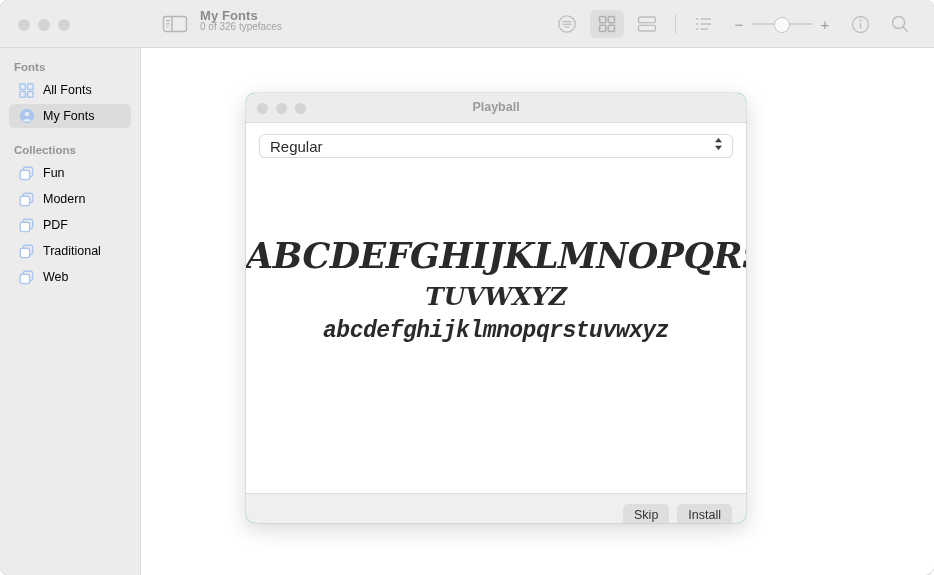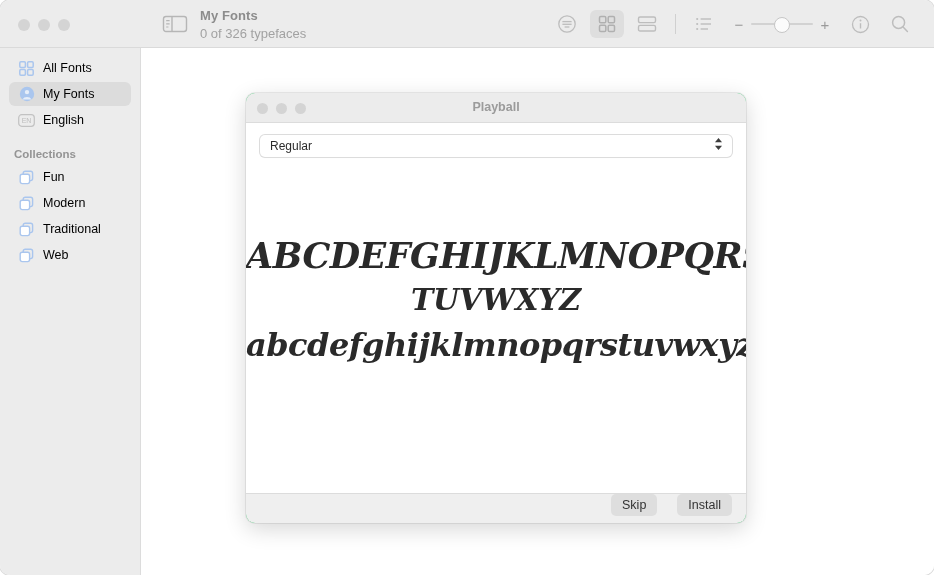--- a/index.html
+++ b/index.html
@@ -58,23 +58,22 @@
     left: 200px; top: 9px;
     line-height: 1;
   }
   .title-main {
     font-size: 13px;
     font-weight: bold;
     color: #8c8c8c;
     letter-spacing: 0.1px;
   }
   .title-sub {
-    font-size: 13px;
+    font-size: 10px;
     color: #a2a2a2;
-    margin-top: 5px;
   }
   .tb-right {
     position: absolute;
     right: 14px; top: 0;
     height: 48px;
     display: flex;
     align-items: center;
     gap: 0px;
   }
   .tb-btn {
@@ -224,21 +223,21 @@
     height: 22px;
     border-radius: 5px;
     background: #ffffff;
     box-shadow: 0 0 0 1px #dcdcdc, 0 1px 1px rgba(0,0,0,0.05);
     display: flex;
     align-items: center;
     padding-left: 10px;
     box-sizing: border-box;
   }
   .fake-select-label {
-    font-size: 12px;
+    font-size: 15px;
     color: #2b2b2b;
   }
   .select-arrows {
     position: absolute;
     right: 8px; top: 50%;
     transform: translateY(-50%);
   }
   .specimen {
     position: absolute;
     left: 0; right: 0;
@@ -248,40 +247,41 @@
     font-style: italic;
     font-weight: bold;
     color: #2a2a2a;
   }
   .spec-line1 {
     font-size: 35px;
     letter-spacing: -0.5px;
     line-height: 1.32;
   }
   .spec-line2 {
-    font-size: 30px;
+    font-size: 25px;
     line-height: 1.42;
     letter-spacing: -0.3px;
   }
   .spec-line3 {
-    font-size: 32px;
+    font-size: 23px;
     line-height: 1.45;
     letter-spacing: -0.5px;
+    font-family: Liberation Mono, monospace;
   }
   .dlg-footer {
     position: relative;
     height: 60px;
     background: #efefef;
     border-top: 1px solid #dcdcdc;
   }
   .dlg-buttons {
     position: absolute;
-    right: 14px; top: 0;
-    display: flex;
-    gap: 20px;
+    right: 14px; top: 10px;
+    display: flex;
+    gap: 8px;
   }
   .dlg-btn {
     height: 22px;
     padding: 0 11px;
     border-radius: 5px;
     background: #dedede;
     font-size: 12.5px;
     color: #333333;
     display: flex;
     align-items: center;
@@ -378,20 +378,21 @@
           <circle cx="8.6" cy="8.4" r="6" fill="none" stroke="#bdbdbd" stroke-width="1.5"></circle>
           <line x1="13.1" y1="13" x2="17.4" y2="17.4" stroke="#bdbdbd" stroke-width="1.5" stroke-linecap="round"></line>
         </svg>
       </div>
 
     </div>
   </div>
 
   <div class="sidebar">
 
+    <div class="sb-header">Fonts</div>
 
     <div class="sb-item">
       <span class="sb-icon">
         <svg width="15" height="15" viewBox="0 0 15 15">
           <rect x="0.8" y="0.8" width="5.6" height="5.6" rx="1.1" fill="none" stroke="#aac6ee" stroke-width="1.5"></rect>
           <rect x="8.6" y="0.8" width="5.6" height="5.6" rx="1.1" fill="none" stroke="#aac6ee" stroke-width="1.5"></rect>
           <rect x="0.8" y="8.6" width="5.6" height="5.6" rx="1.1" fill="none" stroke="#aac6ee" stroke-width="1.5"></rect>
           <rect x="8.6" y="8.6" width="5.6" height="5.6" rx="1.1" fill="none" stroke="#aac6ee" stroke-width="1.5"></rect>
         </svg>
       </span>
@@ -403,29 +404,20 @@
         <svg width="16" height="16" viewBox="0 0 16 16">
           <circle cx="8" cy="8" r="7.2" fill="#aac6ee"></circle>
           <circle cx="8" cy="6.1" r="2.2" fill="#e6eef9"></circle>
           <path d="M3.4 13.4 A5.2 4.4 0 0 1 12.6 13.4 Z" fill="#e6eef9"></path>
         </svg>
       </span>
       <span class="sb-label">My Fonts</span>
     </div>
 
 
-    <div class="sb-item">
-      <span class="sb-icon">
-        <svg width="17" height="13" viewBox="0 0 17 13">
-          <rect x="0.7" y="0.7" width="15.6" height="11.6" rx="3" fill="none" stroke="#c2c2c2" stroke-width="1.2"></rect>
-          <text x="8.5" y="9" font-family="Liberation Sans, sans-serif" font-size="7" fill="#bdbdbd" text-anchor="middle">EN</text>
-        </svg>
-      </span>
-      <span class="sb-label">English</span>
-    </div>
 
     <div class="sb-header" style="padding-top:14px">Collections</div>
 
 
     <div class="sb-item">
       <span class="sb-icon">
         <svg width="15" height="15" viewBox="0 0 15 15">
           <rect x="4.2" y="1.2" width="9.4" height="9.4" rx="2" fill="none" stroke="#aac6ee" stroke-width="1.4"></rect>
           <rect x="1.2" y="4.2" width="9.4" height="9.4" rx="2" fill="#ffffff" stroke="#aac6ee" stroke-width="1.4"></rect>
         </svg>
@@ -436,20 +428,29 @@
     <div class="sb-item">
       <span class="sb-icon">
         <svg width="15" height="15" viewBox="0 0 15 15">
           <rect x="4.2" y="1.2" width="9.4" height="9.4" rx="2" fill="none" stroke="#aac6ee" stroke-width="1.4"></rect>
           <rect x="1.2" y="4.2" width="9.4" height="9.4" rx="2" fill="#ffffff" stroke="#aac6ee" stroke-width="1.4"></rect>
         </svg>
       </span>
       <span class="sb-label">Modern</span>
     </div>
 
+    <div class="sb-item">
+      <span class="sb-icon">
+        <svg width="15" height="15" viewBox="0 0 15 15">
+          <rect x="4.2" y="1.2" width="9.4" height="9.4" rx="2" fill="none" stroke="#aac6ee" stroke-width="1.4"></rect>
+          <rect x="1.2" y="4.2" width="9.4" height="9.4" rx="2" fill="#ffffff" stroke="#aac6ee" stroke-width="1.4"></rect>
+        </svg>
+      </span>
+      <span class="sb-label">PDF</span>
+    </div>
 
     <div class="sb-item">
       <span class="sb-icon">
         <svg width="15" height="15" viewBox="0 0 15 15">
           <rect x="4.2" y="1.2" width="9.4" height="9.4" rx="2" fill="none" stroke="#aac6ee" stroke-width="1.4"></rect>
           <rect x="1.2" y="4.2" width="9.4" height="9.4" rx="2" fill="#ffffff" stroke="#aac6ee" stroke-width="1.4"></rect>
         </svg>
       </span>
       <span class="sb-label">Traditional</span>
     </div>

